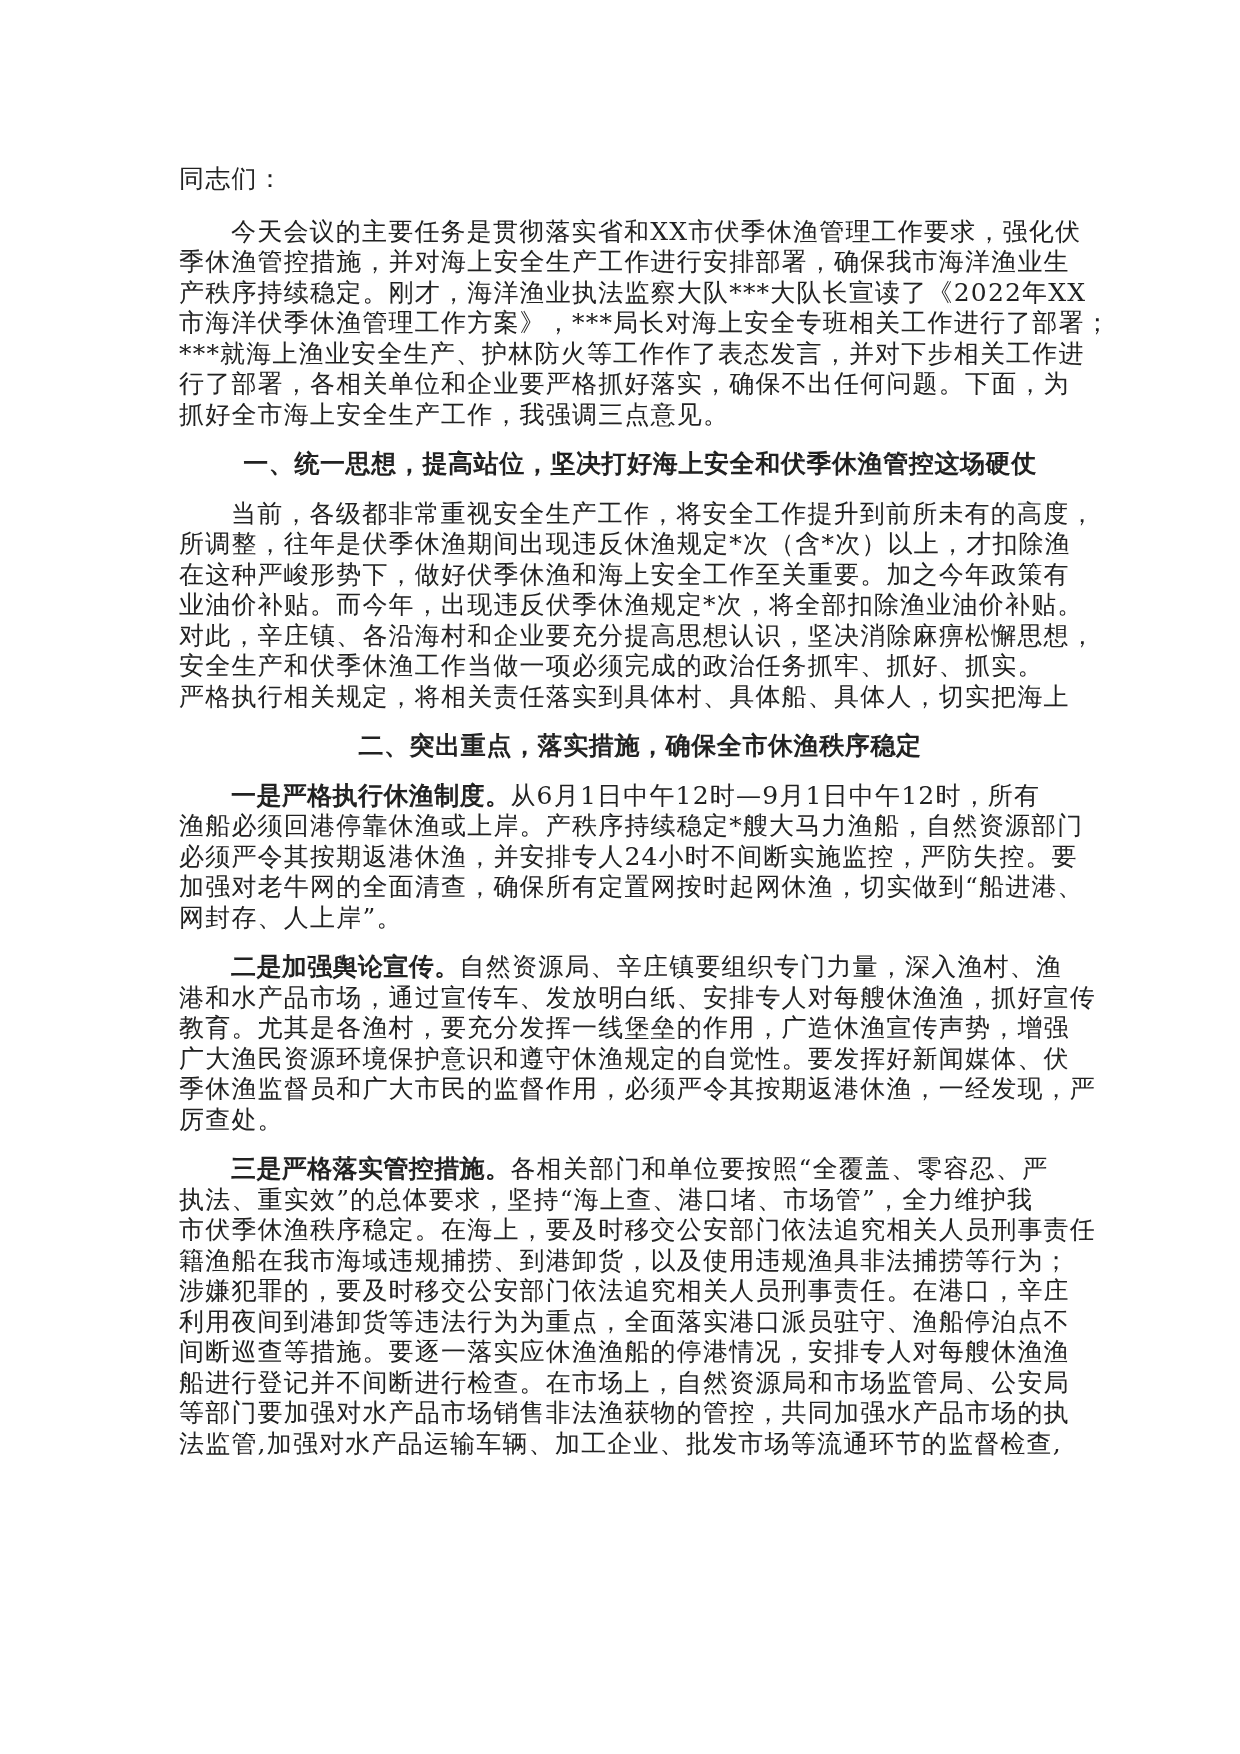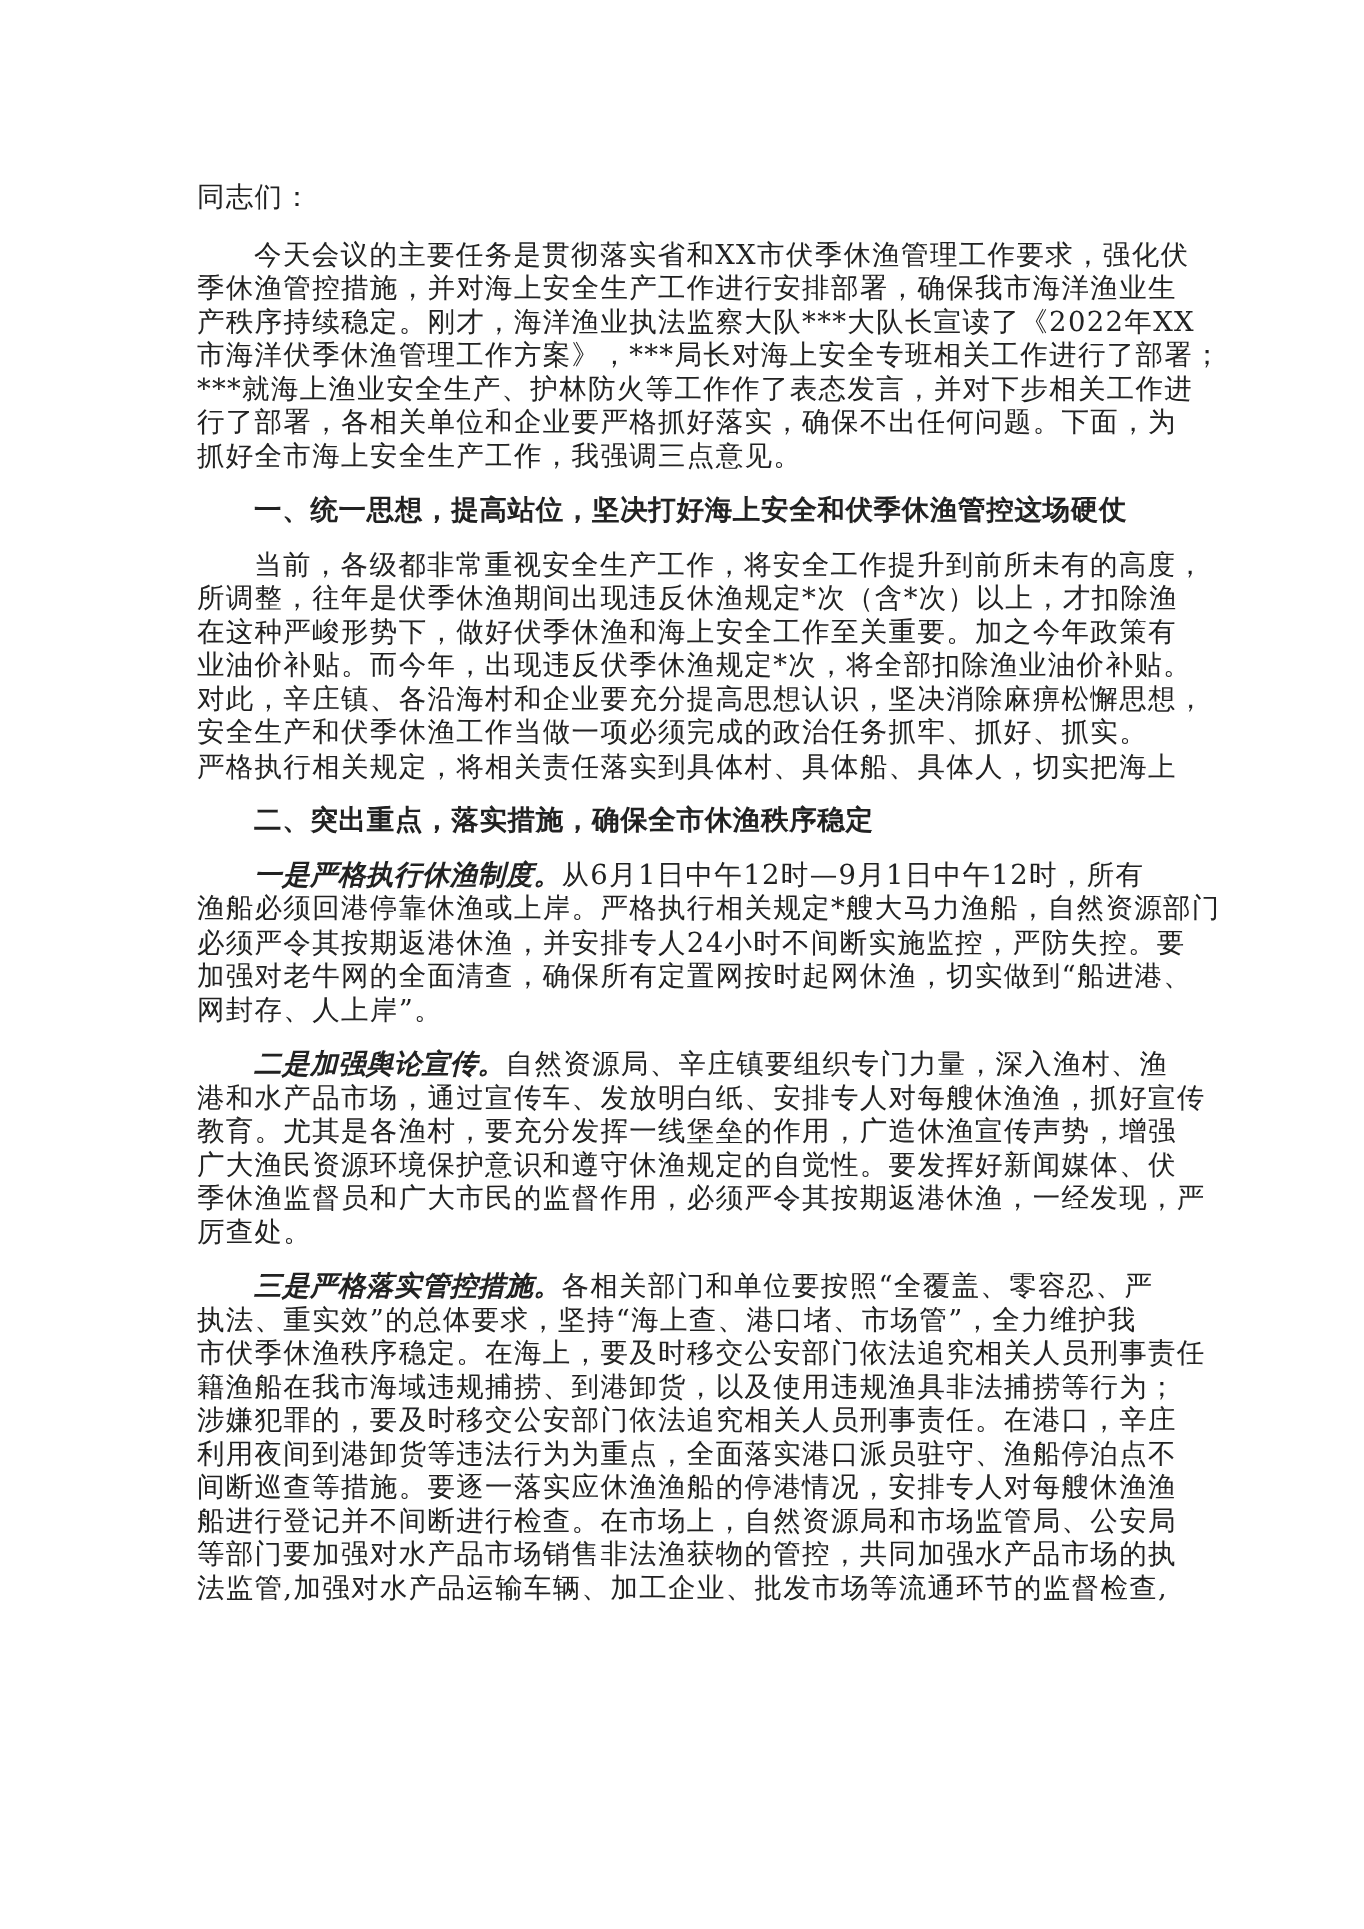--- a/index.html
+++ b/index.html
@@ -15,22 +15,22 @@
   }
   .line {
     display: block;
     height: 30.5px;
     line-height: 30.5px;
     white-space: nowrap;
     letter-spacing: 1.2px;
   }
   .para { margin: 0 0 19px 0; }
   .indent { padding-left: 52px; }
-  .heading .line { font-weight: bold; font-family: "DejaVu Sans", "Liberation Sans", sans-serif; letter-spacing: 0.6px; }
-  .lead { font-weight: bold; font-family: "DejaVu Sans", "Liberation Sans", sans-serif; letter-spacing: 0.4px; font-style: italic; }
+  .heading .line { font-weight: bold; font-family: "DejaVu Sans", "Liberation Sans", sans-serif; letter-spacing: 0.6px; text-align: center; }
+  .lead { font-weight: bold; font-family: "DejaVu Sans", "Liberation Sans", sans-serif; letter-spacing: 0.4px; }
   .salutation { margin-bottom: 22px; }
 </style>
 </head>
 <body>
 
 <div class="page">
 
   <div class="para salutation">
     <span class="line">同志们：</span>
   </div>
@@ -58,21 +58,21 @@
     <span class="line">安全生产和伏季休渔工作当做一项必须完成的政治任务抓牢、抓好、抓实。</span>
     <span class="line">严格执行相关规定，将相关责任落实到具体村、具体船、具体人，切实把海上</span>
   </div>
 
   <div class="para heading">
     <span class="line indent">二、突出重点，落实措施，确保全市休渔秩序稳定</span>
   </div>
 
   <div class="para">
     <span class="line indent"><span class="lead">一是严格执行休渔制度。</span><span>从6月1日中午12时—9月1日中午12时，所有</span></span>
-    <span class="line">渔船必须回港停靠休渔或上岸。严格执行相关规定*艘大马力渔船，自然资源部门</span>
+    <span class="line">渔船必须回港停靠休渔或上岸。产秩序持续稳定*艘大马力渔船，自然资源部门</span>
     <span class="line">必须严令其按期返港休渔，并安排专人24小时不间断实施监控，严防失控。要</span>
     <span class="line">加强对老牛网的全面清查，确保所有定置网按时起网休渔，切实做到“船进港、</span>
     <span class="line">网封存、人上岸”。</span>
   </div>
 
   <div class="para">
     <span class="line indent"><span class="lead">二是加强舆论宣传。</span><span>自然资源局、辛庄镇要组织专门力量，深入渔村、渔</span></span>
     <span class="line">港和水产品市场，通过宣传车、发放明白纸、安排专人对每艘休渔渔，抓好宣传</span>
     <span class="line">教育。尤其是各渔村，要充分发挥一线堡垒的作用，广造休渔宣传声势，增强</span>
     <span class="line">广大渔民资源环境保护意识和遵守休渔规定的自觉性。要发挥好新闻媒体、伏</span>

